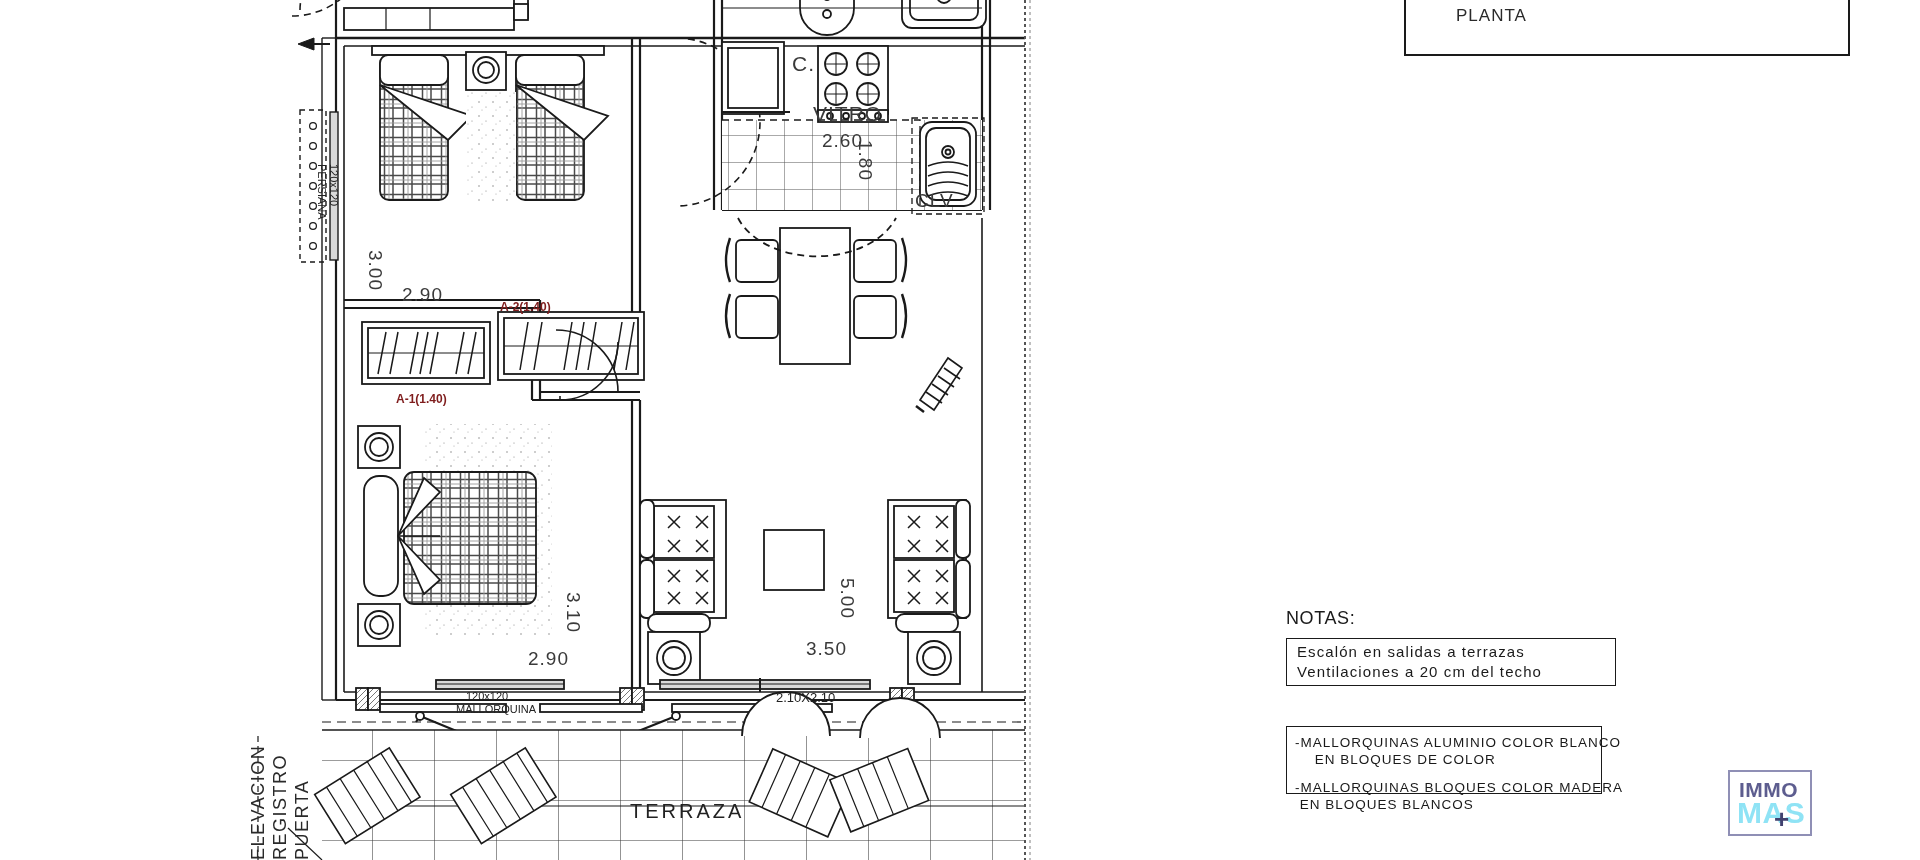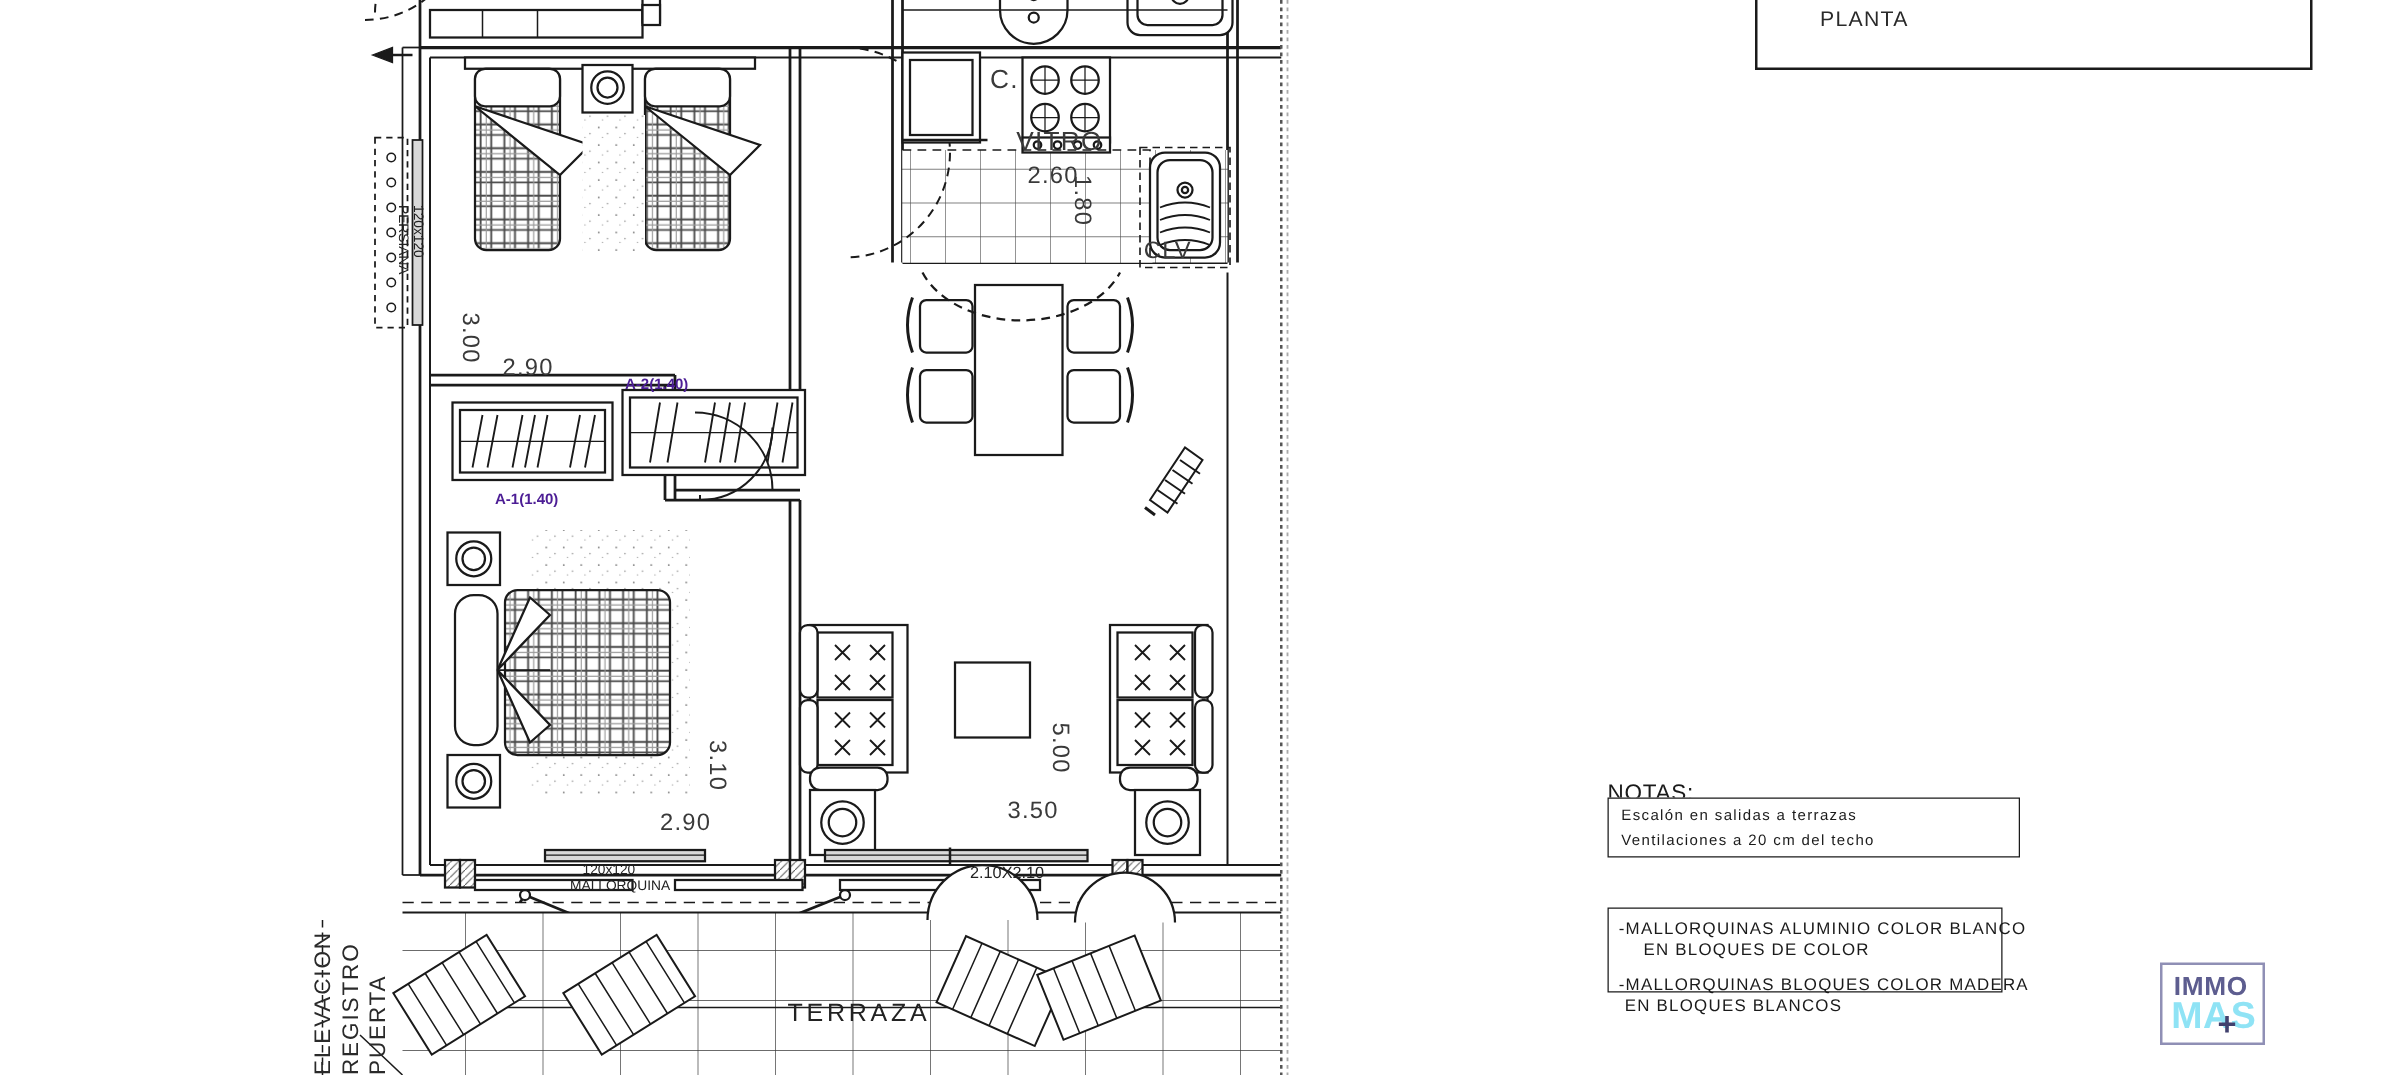--- a/index.html
+++ b/index.html
@@ -10,31 +10,31 @@
   .abs{position:absolute;}
 
   
   .t{position:absolute;white-space:pre;color:#2a2a2a;letter-spacing:.5px;}
   .dim{font-size:19px;color:#3a3a3a;letter-spacing:1px;}
   .dimv{font-size:19px;color:#3a3a3a;letter-spacing:1px;
         transform-origin:0 0;transform:rotate(90deg);}
   .room{font-size:20px;letter-spacing:3px;color:#222;}
   .tiny{font-size:11px;letter-spacing:0px;color:#222;
         font-family:"Liberation Sans",sans-serif;}
-  .tinyb{font-size:12px;letter-spacing:0px;color:#4c1d95;font-weight:700;}
+  .tinyb{font-size:12px;letter-spacing:0px;color:#7f1d1d;font-weight:700;}
   .vlab{font-size:11px;transform-origin:0 0;transform:rotate(90deg);
         letter-spacing:0px;color:#222;}
   .bigv{font-size:18px;transform-origin:0 0;transform:rotate(-90deg);
         letter-spacing:1.5px;color:#2a2a2a;}
 
   
-  .notes-title{font-size:18px;letter-spacing:.6px;color:#1a1a1a;margin-top:16px;}
+  .notes-title{font-size:18px;letter-spacing:.6px;color:#1a1a1a;}
   .notebox{position:absolute;border:1.6px solid #1a1a1a;background:#fff;
            box-sizing:border-box;}
-  .noteline{font-size:12px;letter-spacing:1.1px;color:#1a1a1a;
+  .noteline{font-size:15px;letter-spacing:1.1px;color:#1a1a1a;
             white-space:pre;line-height:18px;}
   .noteline-sp{font-size:13.5px;letter-spacing:1.0px;color:#1a1a1a;
             white-space:pre;line-height:16px;}
 
   
   .titleblock{position:absolute;border:2px solid #1a1a1a;box-sizing:border-box;background:#fff;}
   .tb-txt{position:absolute;font-size:17px;letter-spacing:1px;color:#2a2a2a;white-space:pre;}
 
   
   .logo{position:absolute;border:2px solid #8f8fb5;box-sizing:border-box;background:#fff;}

